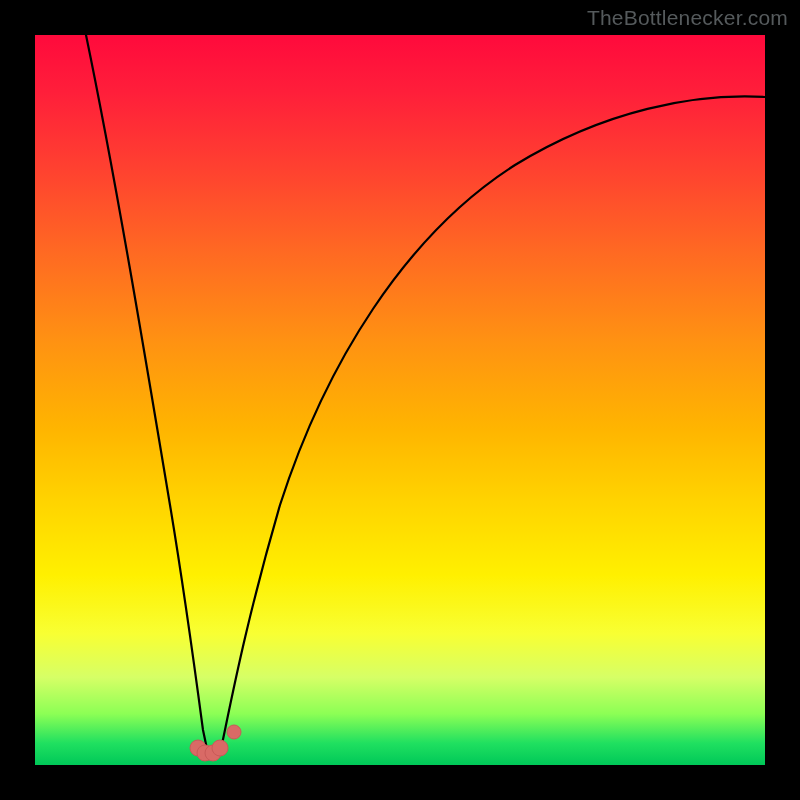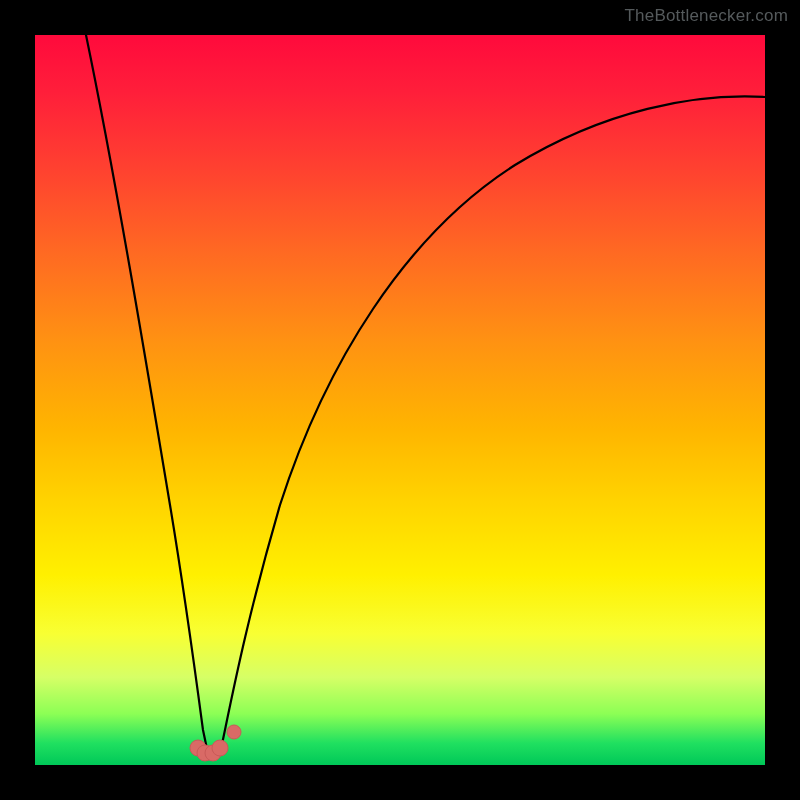--- a/index.html
+++ b/index.html
@@ -38,21 +38,21 @@
       #d6ff66 88%,
       #8cff55 93%,
       #20e060 97%,
       #00c858 100%);
   }
   .watermark {
     position: absolute;
     top: 6px;
     right: 12px;
     font-family: Arial, Helvetica, sans-serif;
-    font-size: 17px;
+    font-size: 21px;
     color: #555a5c;
     letter-spacing: 0.2px;
     user-select: none;
   }
   svg.curves {
     position: absolute;
     left: 0;
     top: 0;
     width: 730px;
     height: 730px;

